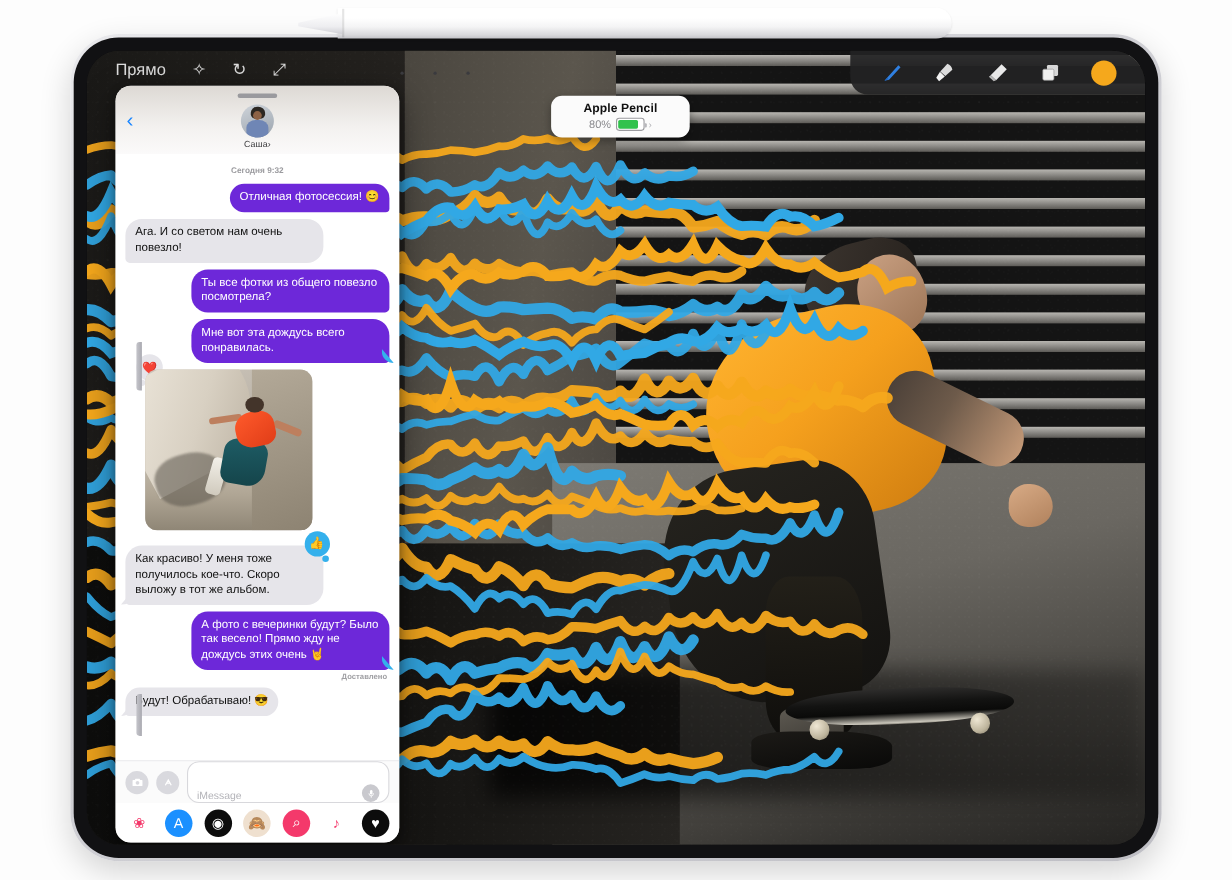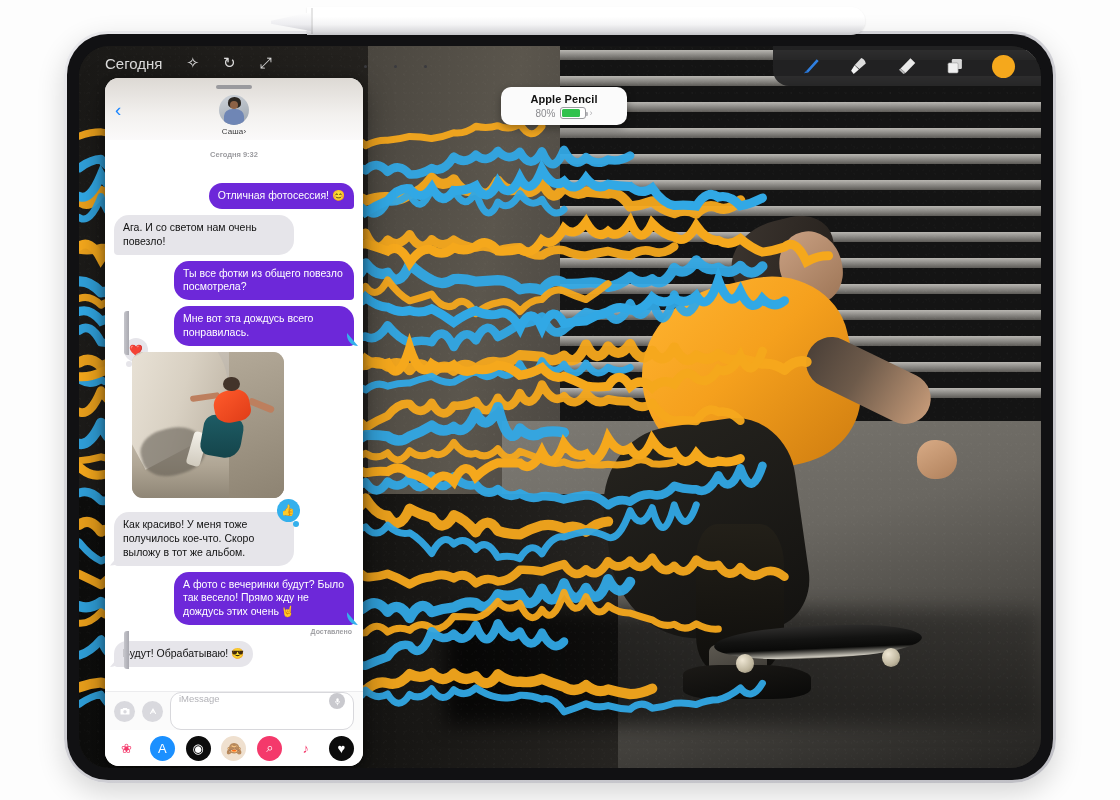--- a/index.html
+++ b/index.html
@@ -171,21 +171,21 @@
     background: linear-gradient(160deg,#cfd4da,#9aa3ad); }
   .avatar .a-hair { position: absolute; left: 30%; top: 6%; width: 42%; height: 36%;
     background: #2c2722; border-radius: 50% 50% 38% 38%; }
   .avatar .a-face { position: absolute; left: 36%; top: 20%; width: 28%; height: 28%;
     background: #8d6246; border-radius: 50%; }
   .avatar .a-body { position: absolute; left: 16%; top: 46%; width: 68%; height: 56%;
     background: #6f86b5; border-radius: 42% 42% 0 0; }
   .hdr-name { font-size: 8px; color: #3a3a3c; margin-top: 2px; letter-spacing: .1px; }
 
   #msg-thread { flex: 1 1 auto; background: #fff; padding: 6px 9px 4px; overflow: hidden; position: relative; }
-  .daystamp { text-align: center; font-size: 7.5px; color: #9b9b9f; font-weight: bold; margin: 4px 0 24px; }
+  .daystamp { text-align: center; font-size: 7.5px; color: #9b9b9f; font-weight: bold; margin: 4px 0 8px; }
   .row { display: flex; margin-bottom: 6px; }
   .row.out { justify-content: flex-end; }
   .row.in { justify-content: flex-start; }
   .bub { max-width: 180px; padding: 6px 9px; border-radius: 15px; font-size: 10.5px; line-height: 1.32; position: relative; }
   .bub.out { background: #6d28d9; color: #fff; border-bottom-right-radius: 4px; }
   .bub.in  { background: #e6e5ea; color: #111; border-bottom-left-radius: 4px; }
   .tail-out { position: absolute; right: -4px; bottom: 0; width: 11px; height: 13px; background: #34b0ec;
     border-bottom-left-radius: 14px; clip-path: polygon(0 0,100% 100%,0 100%); }
   .tail-in { position: absolute; left: -4px; bottom: 0; width: 11px; height: 13px; background: #e6e5ea;
     border-bottom-right-radius: 14px; clip-path: polygon(100% 0,100% 100%,0 100%); }
@@ -225,21 +225,21 @@
     font-size: 11px; color: #fff; }
   .tapback-like::after { content:''; position: absolute; right: 1px; bottom: -5px; width: 6px; height: 6px;
     background: #34b0ec; border-radius: 50%; }
 
   
   #composer { flex: 0 0 34px; display: flex; align-items: center; gap: 7px; padding: 0 9px;
     background: #fbfbfb; border-top: 1px solid #ececee; }
   .circ-btn { width: 21px; height: 21px; border-radius: 50%; background: #d9d9de;
     display: flex; align-items: center; justify-content: center; cursor: pointer; }
   #msg-input { flex: 1; height: 38px; border: 1px solid #d8d8dc; border-radius: 11px;
-    background: #fff; display: flex; align-items: flex-start; padding: 0 8px; font-size: 9.5px; color: #b3b3b8; }
+    background: #fff; display: flex; align-items: flex-end; padding: 0 8px; font-size: 9.5px; color: #b3b3b8; }
   #mic-btn { width: 16px; height: 16px; border-radius: 50%; background: #c9c9ce; margin-left: auto;
     display: flex; align-items: center; justify-content: center; }
 
   
   #app-drawer { flex: 0 0 36px; display: flex; align-items: center; justify-content: space-between;
     padding: 0 9px; background: #fff; }
   .app-icon { width: 25px; height: 25px; border-radius: 50%; position: relative; overflow: hidden;
     display: flex; align-items: center; justify-content: center; font-size: 13px; cursor: pointer; }
 
   
@@ -330,21 +330,21 @@
               <path d="M 0 657.0 Q 11.0 649.1 22.0 646.8 Q 33.0 666.6 44.0 660.8 Q 55.0 658.1 66.0 663.4 Q 77.0 650.5 88.0 666.9 Q 99.0 663.6 110.0 665.9 Q 121.0 666.5 132.0 671.5 Q 143.0 664.7 154.0 671.2 Q 165.0 662.5 176.0 667.7 Q 187.0 659.6 198.0 657.0 Q 209.0 659.2 220.0 658.9 Q 231.0 650.5 242.0 655.9 Q 253.0 663.4 264.0 642.9 Q 275.0 660.0 286.0 642.9 Q 297.0 653.4 308.0 646.6 Q 319.0 664.8 330.0 647.1 Q 341.0 654.1 352.0 641.5 Q 363.0 658.3 374.0 642.3 Q 385.0 650.9 396.0 640.5 Q 407.0 648.1 418.0 650.0 Q 429.0 652.2 440.0 648.0 Q 451.0 647.6 462.0 651.8 Q 473.0 648.3 484.0 664.5 Q 495.0 661.1 506.0 656.4 Q 517.0 661.5 528.0 658.2 Q 539.0 661.4 550.0 661.9 Q 561.0 652.4 572.0 660.8 Q 583.0 660.0 594.0 655.9 Q 605.0 654.8 616.0 657.2 Q 627.0 652.3 638.0 652.3 Q 649.0 649.7 660.0 640.7 Q 671.0 654.6 682.0 636.0" stroke="#31a8e5" stroke-width="7.0" fill="none" stroke-linecap="round" stroke-linejoin="round" opacity="0.95"></path>
               <path d="M 0 200.0 Q 11.0 191.5 22.0 212.6 Q 33.0 196.2 44.0 199.2 Q 55.0 202.3 66.0 198.6 Q 77.0 195.9 88.0 190.8 Q 99.0 207.6 110.0 178.6 Q 121.0 195.0 132.0 183.7 Q 143.0 205.4 154.0 183.7 Q 165.0 194.8 176.0 184.9 Q 187.0 198.1 198.0 182.6 Q 209.0 204.1 220.0 187.1 Q 231.0 189.8 242.0 190.3 Q 253.0 195.7 264.0 196.8 Q 275.0 199.8 286.0 197.2 Q 297.0 200.6 308.0 204.6 Q 319.0 195.8 330.0 216.2 Q 341.0 200.7 352.0 203.3 Q 363.0 211.2 374.0 201.2 Q 385.0 206.3 396.0 199.9 Q 407.0 190.6 418.0 204.6 Q 429.0 205.5 440.0 202.5 Q 451.0 211.2 462.0 193.8 Q 473.0 201.7 484.0 182.0 Q 495.0 191.6 506.0 175.8 Q 517.0 194.6 528.0 185.0 Q 539.0 193.9 550.0 175.5 Q 561.0 201.5 572.0 176.9 Q 583.0 188.4 594.0 190.4 Q 605.0 199.2 616.0 179.3 Q 627.0 195.2 638.0 194.0 Q 649.0 200.6 660.0 192.3 Q 671.0 201.6 682.0 205.7 Q 693.0 204.6 704.0 200.7 Q 715.0 191.3 726.0 215.3 Q 737.0 209.1 748.0 209.3" stroke="#f5a81c" stroke-width="9" fill="none" stroke-linecap="round"></path>
               <path d="M 0 265.0 Q 11.0 261.2 22.0 274.4 Q 33.0 269.9 44.0 273.6 Q 55.0 260.0 66.0 272.3 Q 77.0 272.5 88.0 274.7 Q 99.0 267.9 110.0 280.6 Q 121.0 264.1 132.0 275.8 Q 143.0 275.6 154.0 268.9 Q 165.0 268.2 176.0 252.3 Q 187.0 273.2 198.0 245.2 Q 209.0 254.5 220.0 242.6 Q 231.0 255.0 242.0 246.4 Q 253.0 271.5 264.0 238.0 Q 275.0 265.2 286.0 250.8 Q 297.0 260.3 308.0 260.6 Q 319.0 267.0 330.0 263.9 Q 341.0 267.6 352.0 262.3 Q 363.0 268.0 374.0 275.9 Q 385.0 267.5 396.0 264.1 Q 407.0 269.9 418.0 267.5 Q 429.0 262.2 440.0 281.5 Q 451.0 257.1 462.0 281.2 Q 473.0 255.9 484.0 276.9 Q 495.0 274.8 506.0 274.3 Q 517.0 267.9 528.0 265.0 Q 539.0 257.7 550.0 263.6 Q 561.0 265.8 572.0 250.8 Q 583.0 259.7 594.0 251.6 Q 605.0 259.2 616.0 249.1 Q 627.0 267.3 638.0 233.6 Q 649.0 264.7 660.0 245.0 Q 671.0 268.6 682.0 252.1 Q 693.0 263.2 704.0 254.2" stroke="#31a8e5" stroke-width="9" fill="none" stroke-linecap="round"></path>
               <path d="M 0 330.0 Q 11.0 330.9 22.0 325.6 Q 33.0 319.7 44.0 333.9 Q 55.0 341.7 66.0 332.5 Q 77.0 325.1 88.0 332.0 Q 99.0 328.1 110.0 346.1 Q 121.0 333.1 132.0 341.5 Q 143.0 321.8 154.0 338.8 Q 165.0 341.6 176.0 350.7 Q 187.0 324.4 198.0 330.5 Q 209.0 329.0 220.0 327.2 Q 231.0 320.3 242.0 334.3 Q 253.0 323.4 264.0 327.3 Q 275.0 330.6 286.0 312.4 Q 297.0 320.0 308.0 316.5 Q 319.0 338.1 330.0 301.2 Q 341.0 334.6 352.0 317.2 Q 363.0 324.9 374.0 318.3 Q 385.0 328.7 396.0 322.3 Q 407.0 325.1 418.0 318.5 Q 429.0 318.8 440.0 328.6 Q 451.0 327.0 462.0 321.0 Q 473.0 334.0 484.0 329.6 Q 495.0 333.9 506.0 339.1 Q 517.0 341.2 528.0 339.5 Q 539.0 321.4 550.0 339.8 Q 561.0 330.1 572.0 341.0 Q 583.0 331.0 594.0 337.6 Q 605.0 319.2 616.0 331.7 Q 627.0 339.4 638.0 322.7 Q 649.0 328.7 660.0 309.7 Q 671.0 335.5 682.0 304.5" stroke="#f5a81c" stroke-width="9" fill="none" stroke-linecap="round"></path>
               <path d="M 0 150.0 Q 11.0 155.5 22.0 128.8 Q 33.0 148.5 44.0 135.6 Q 55.0 154.4 66.0 140.5 Q 77.0 156.7 88.0 144.3 Q 99.0 143.3 110.0 141.0 Q 121.0 157.2 132.0 149.2 Q 143.0 147.0 154.0 149.8 Q 165.0 146.0 176.0 157.7 Q 187.0 154.5 198.0 166.1 Q 209.0 158.4 220.0 153.7 Q 231.0 140.5 242.0 157.5 Q 253.0 154.2 264.0 163.2 Q 275.0 151.0 286.0 165.9 Q 297.0 158.7 308.0 154.4 Q 319.0 140.3 330.0 142.4 Q 341.0 156.6 352.0 141.3 Q 363.0 160.7 374.0 144.1 Q 385.0 144.9 396.0 139.4 Q 407.0 159.3 418.0 136.4 Q 429.0 154.5 440.0 131.7 Q 451.0 152.0 462.0 123.2 Q 473.0 143.2 484.0 135.0 Q 495.0 148.0 506.0 131.7 Q 517.0 145.4 528.0 138.0 Q 539.0 140.2 550.0 140.1 Q 561.0 149.4 572.0 141.7 Q 583.0 157.4 594.0 159.2 Q 605.0 158.2 616.0 159.7 Q 627.0 142.5 638.0 150.8 Q 649.0 147.8 660.0 159.5 Q 671.0 157.4 682.0 151.6" stroke="#31a8e5" stroke-width="9" fill="none" stroke-linecap="round"></path>
               <path d="M 0 420.0 Q 11.0 430.2 22.0 428.0 Q 33.0 427.2 44.0 418.9 Q 55.0 417.1 66.0 411.8 Q 77.0 414.3 88.0 415.3 Q 99.0 408.6 110.0 404.3 Q 121.0 431.3 132.0 397.7 Q 143.0 422.2 154.0 407.8 Q 165.0 424.4 176.0 401.0 Q 187.0 410.6 198.0 411.2 Q 209.0 413.9 220.0 418.6 Q 231.0 410.7 242.0 416.3 Q 253.0 411.0 264.0 418.3 Q 275.0 421.3 286.0 426.0 Q 297.0 423.4 308.0 424.7 Q 319.0 416.5 330.0 426.4 Q 341.0 428.6 352.0 437.1 Q 363.0 422.5 374.0 434.6 Q 385.0 411.1 396.0 430.0 Q 407.0 419.6 418.0 416.0 Q 429.0 416.1 440.0 416.2 Q 451.0 426.9 462.0 404.9 Q 473.0 426.4 484.0 396.7 Q 495.0 412.2 506.0 407.3 Q 517.0 423.7 528.0 391.2 Q 539.0 408.9 550.0 401.5 Q 561.0 418.7 572.0 393.0 Q 583.0 409.7 594.0 405.2 Q 605.0 423.3 616.0 406.7 Q 627.0 419.6 638.0 414.1 Q 649.0 416.8 660.0 411.7" stroke="#f5a81c" stroke-width="9" fill="none" stroke-linecap="round"></path>
             </svg>
         </div>
 
         <div id="app-toolbar-left">
-            <span style="opacity: 0.9;">Сегодня</span>
+            <span style="opacity: 0.9;">Прямо</span>
             <span style="opacity: 0.9;">✧</span>
             <span style="opacity: 0.9;">↻</span>
             <span style="opacity: 0.9;">⤢</span>
           </div>
 
         <div id="markup-toolbar">
           <div class="tool">
             <svg class="ico" width="22" height="22" viewBox="0 0 24 24">
               <path d="M4.5 20 L7 17.2 L18.2 4.6 L20.4 6.6 L9 19 Z" fill="#2f7fe0"></path>
               <path d="M4.5 20 L7 17.2 L8.3 18.4 Z" fill="#1f63bb"></path>

